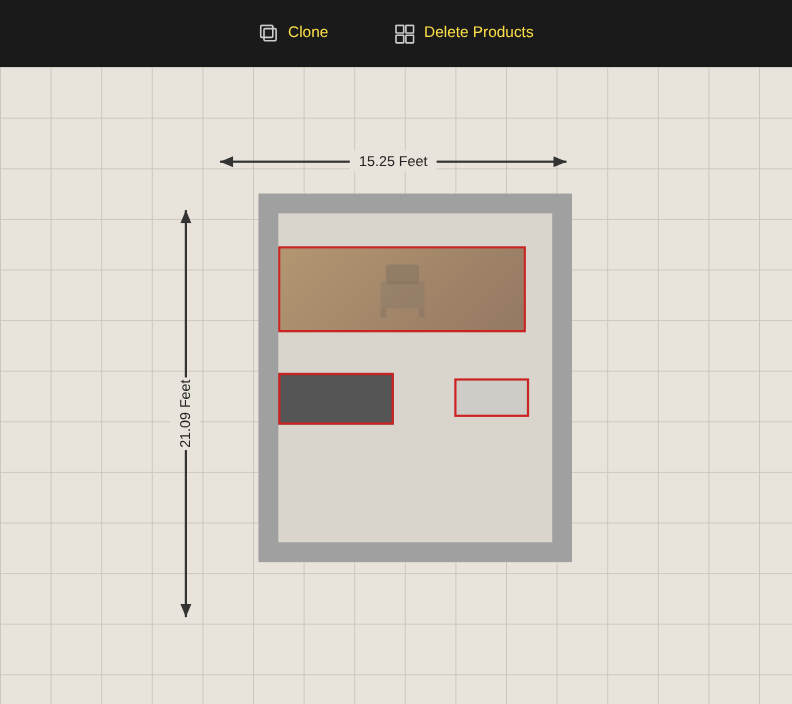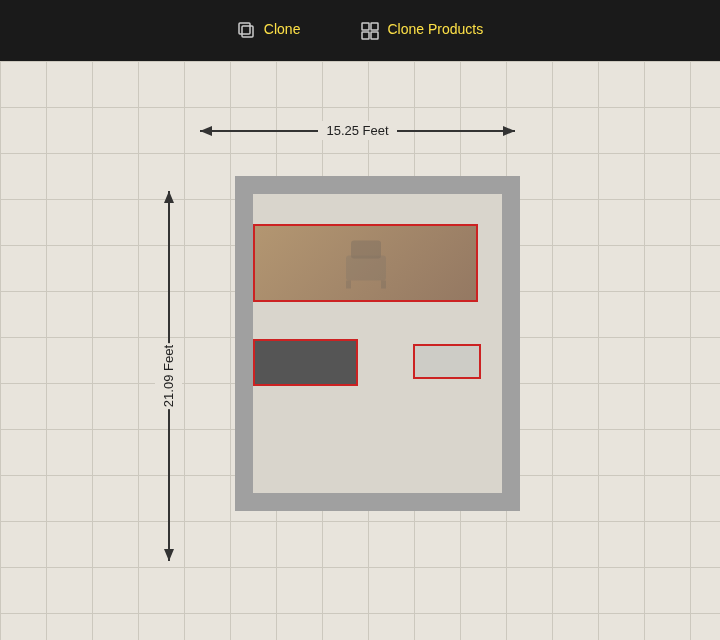--- a/index.html
+++ b/index.html
@@ -114,21 +114,21 @@
       width: 68px;
       height: 35px;
       background: rgba(200,200,195,0.7);
       border: 2px solid #cc2222;
     }
 
     
     
     .dim-horizontal {
       position: absolute;
-      top: 60px;
+      top: 76px;
       left: 200px;
       width: 315px;
       display: flex;
       align-items: center;
       justify-content: center;
     }
     .dim-line-h {
       position: absolute;
       top: 50%;
       left: 0;
@@ -195,21 +195,21 @@
 
   <button class="toolbar-btn">
     <span class="toolbar-icon">
       <svg width="18" height="18" viewBox="0 0 18 18" fill="none" xmlns="http://www.w3.org/2000/svg">
         <rect x="1" y="1" width="7" height="7" rx="0.5" stroke="#ccc" stroke-width="1.5" fill="none"></rect>
         <rect x="10" y="1" width="7" height="7" rx="0.5" stroke="#ccc" stroke-width="1.5" fill="none"></rect>
         <rect x="1" y="10" width="7" height="7" rx="0.5" stroke="#ccc" stroke-width="1.5" fill="none"></rect>
         <rect x="10" y="10" width="7" height="7" rx="0.5" stroke="#ccc" stroke-width="1.5" fill="none"></rect>
       </svg>
     </span>
-    <span>Clone Products</span>
+    <span>Delete Products</span>
   </button>
 
 </div>
 
 <div id="canvas">
   <div class="grid-bg"></div>
 
   <div class="dim-horizontal">
     <div class="dim-line-h"></div>
 

